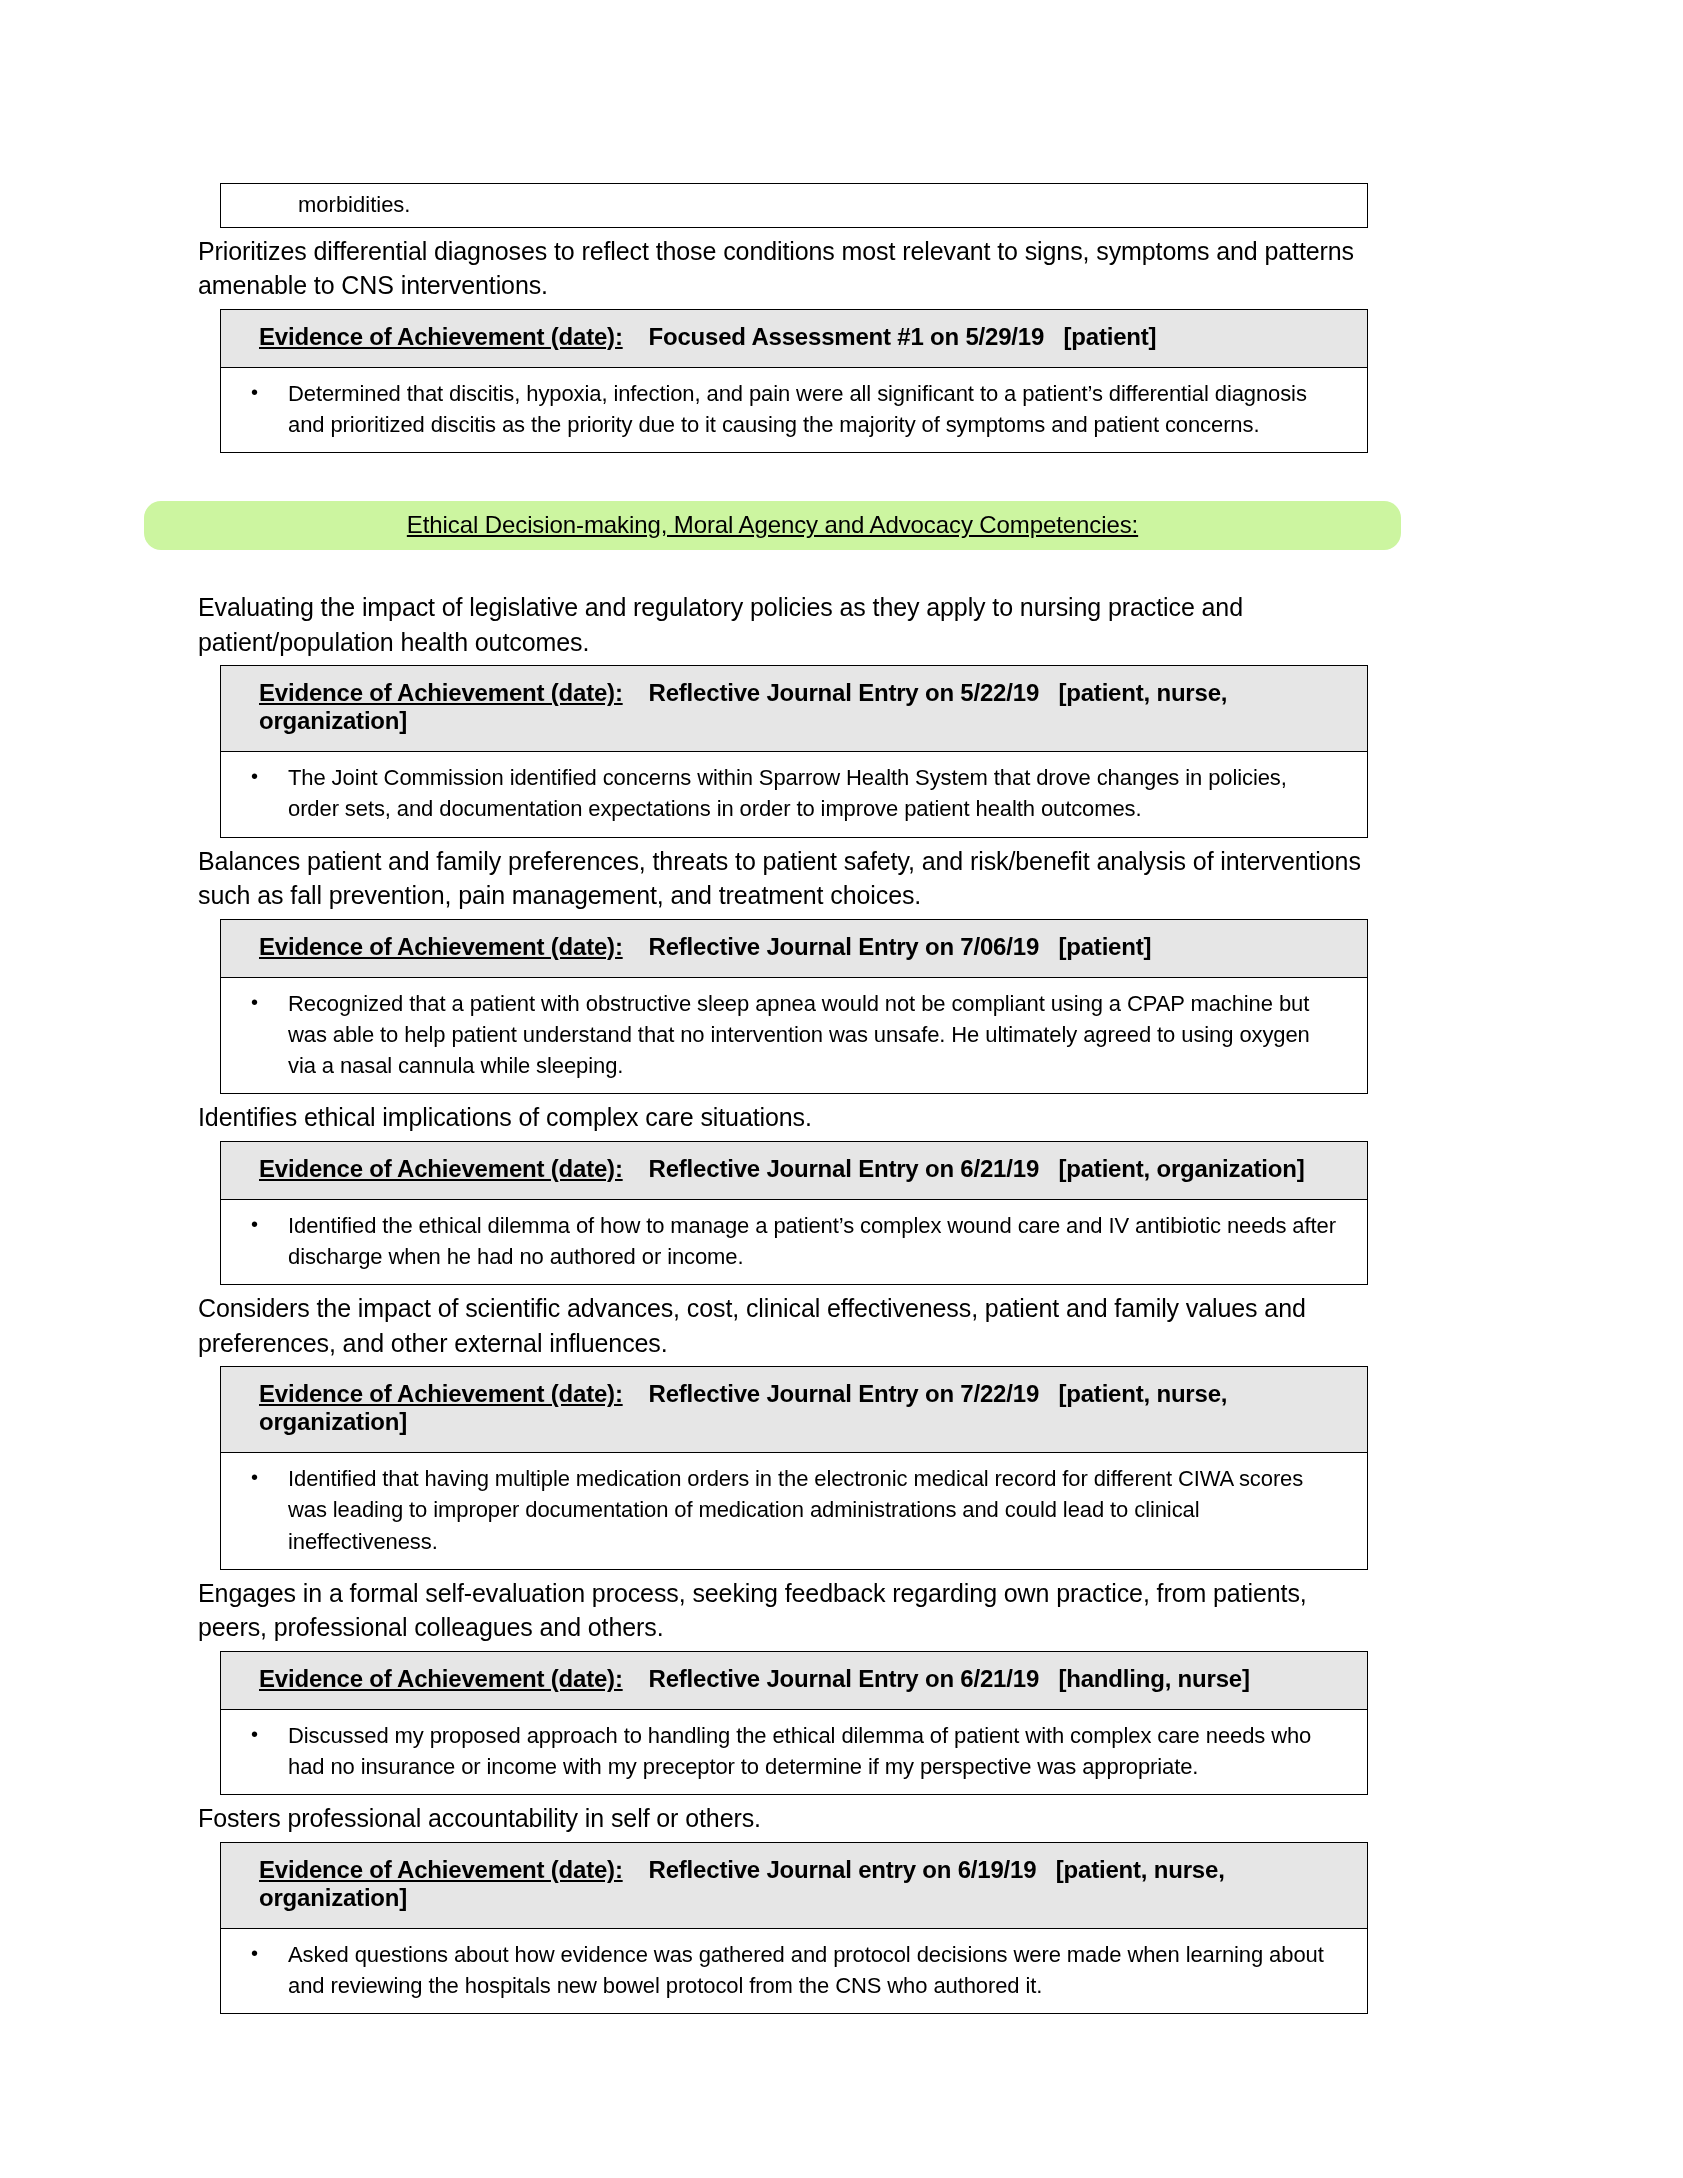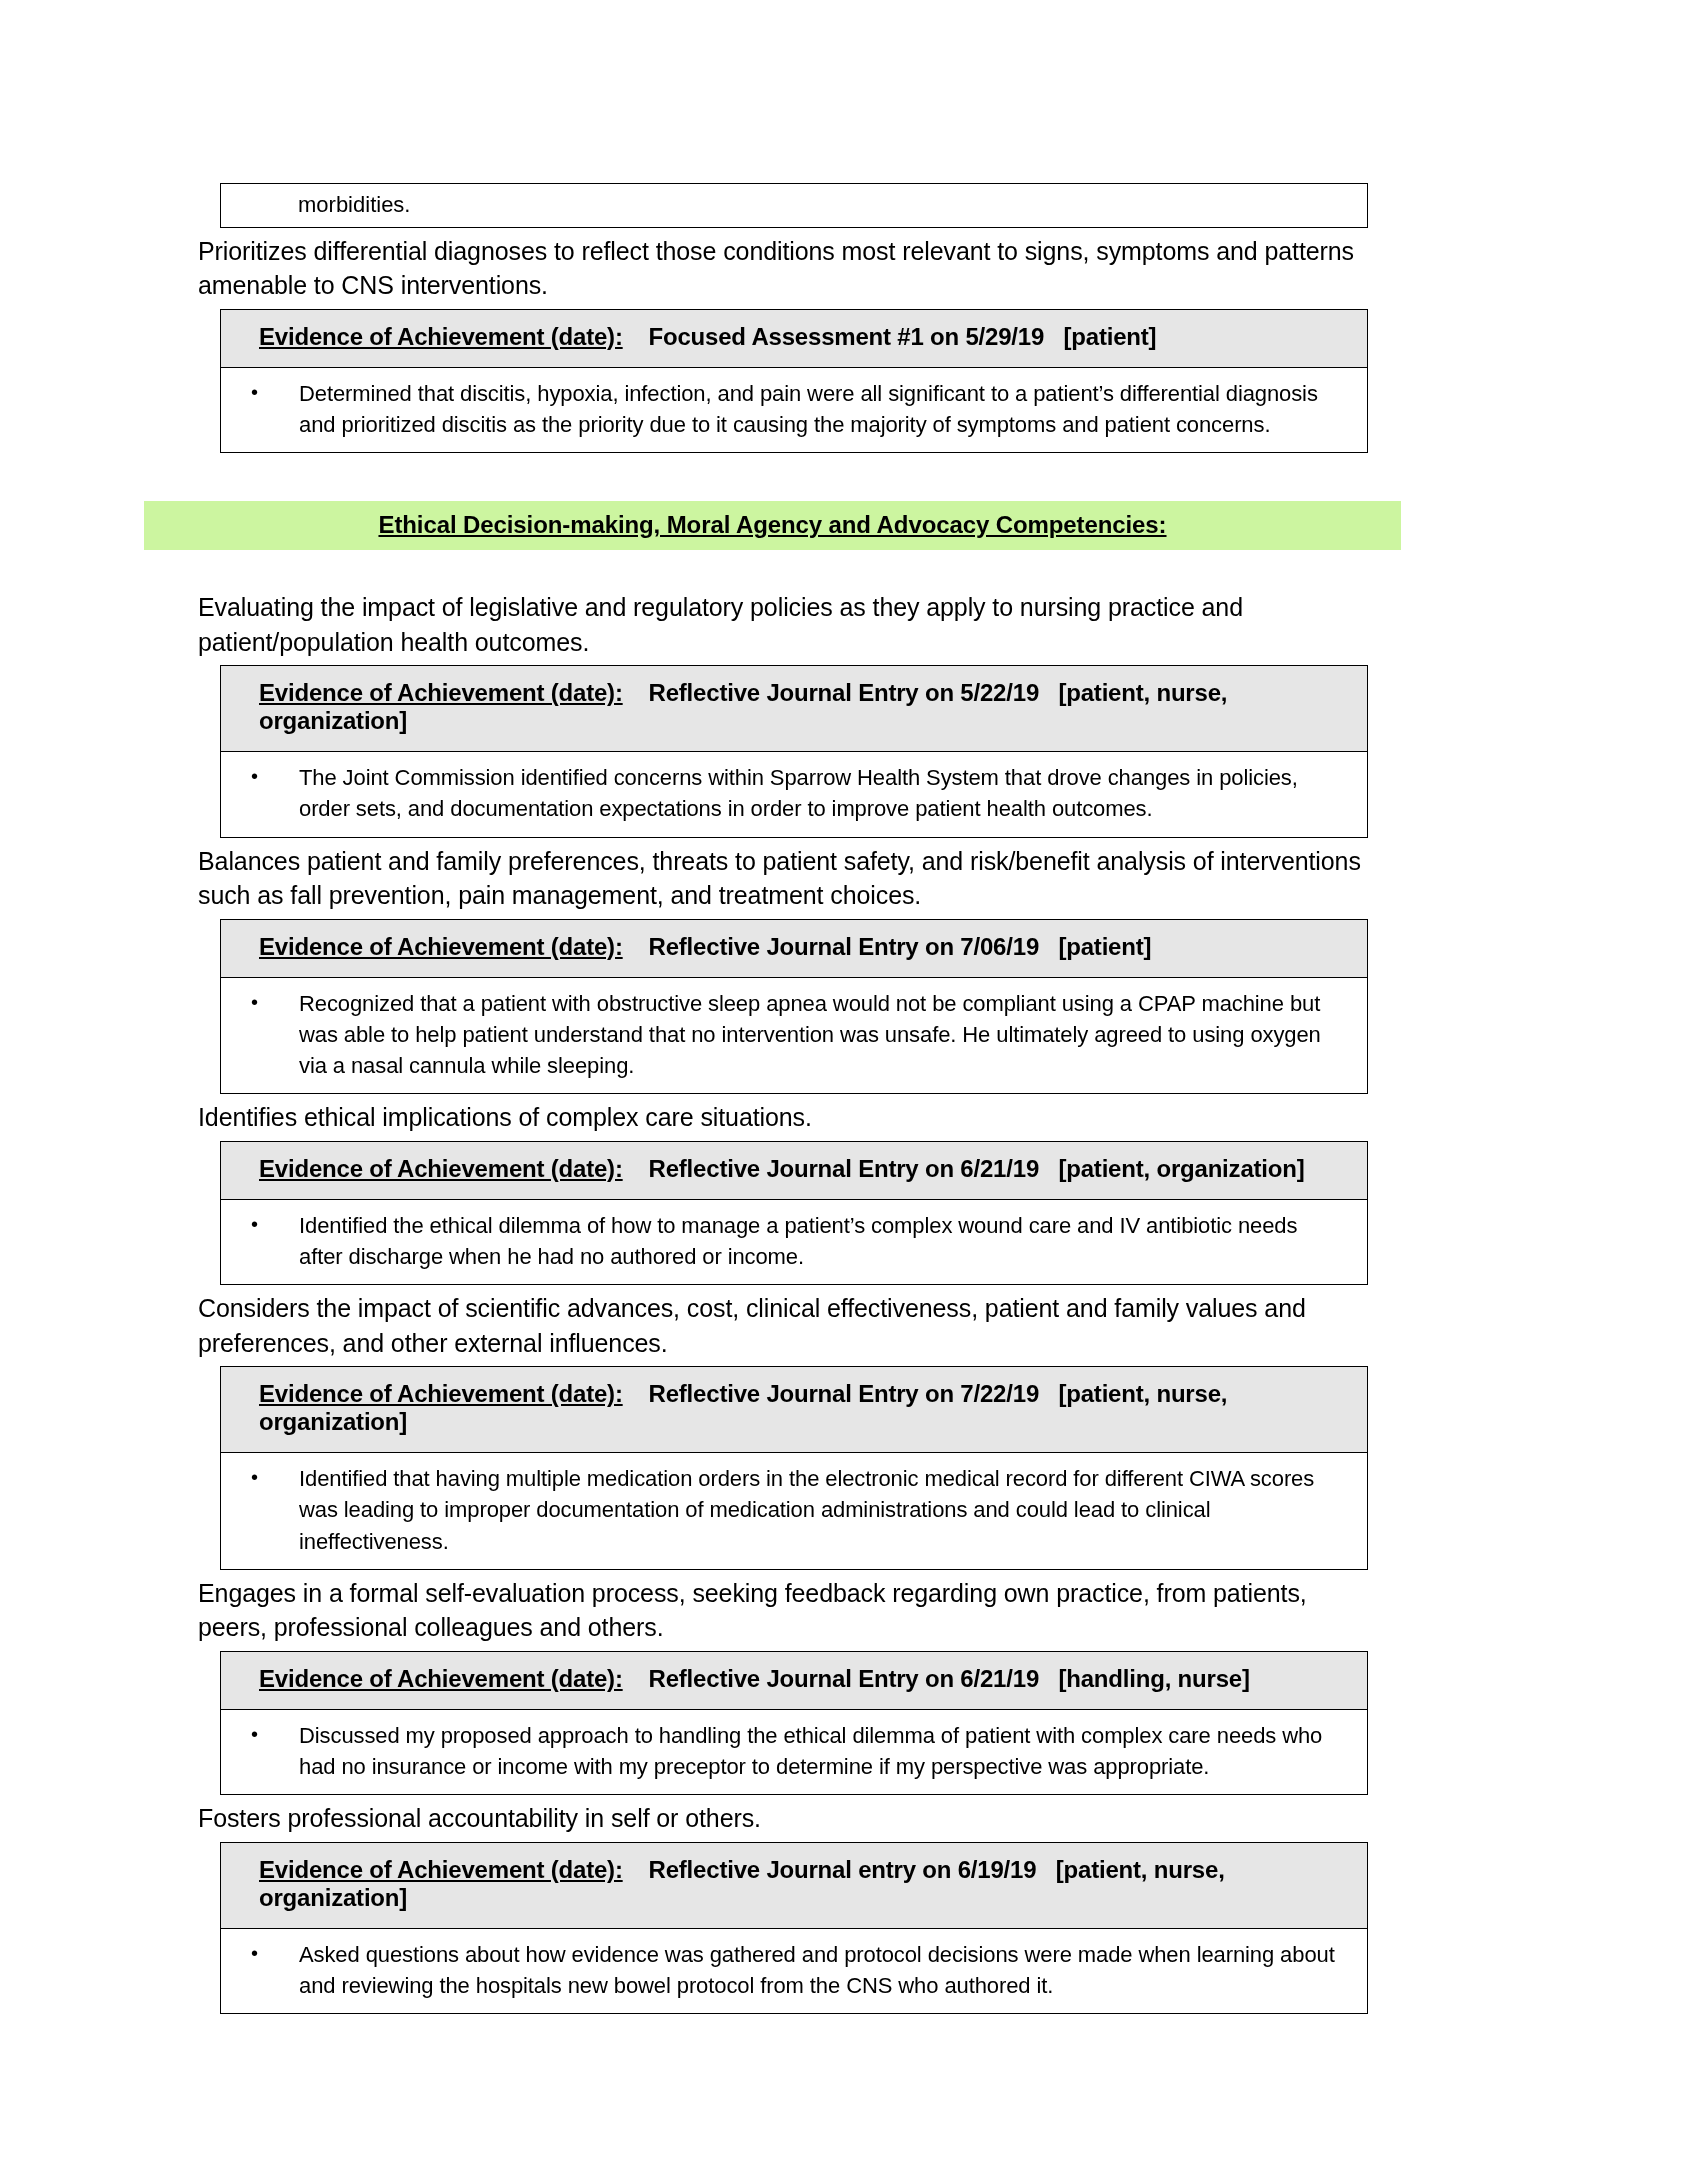--- a/index.html
+++ b/index.html
@@ -75,33 +75,33 @@
     min-width: 67px;
     text-align: right;
     padding-right: 30px;
     box-sizing: border-box;
     font-size: 20px;
     line-height: 1.42;
   }
   .bullet-text {
     flex: 1;
     padding-right: 4px;
-    margin-left: 11px;
   }
 
   
   .section-banner {
     background: #ccf5a0;
     margin-left: -54px;
     margin-right: -33px;
     text-align: center;
     font-size: 24px;
-    font-weight: bold;
+    font-weight: normal;
     padding: 10px 0 11px 0;
     letter-spacing: -0.1px;
+    border-radius: 17px;
   }
   .section-banner span {
     text-decoration: underline;
   }
   .spacer-lg { height: 46px; }
   .spacer-md { height: 34px; }
 </style>
 </head>
 <body>
 

